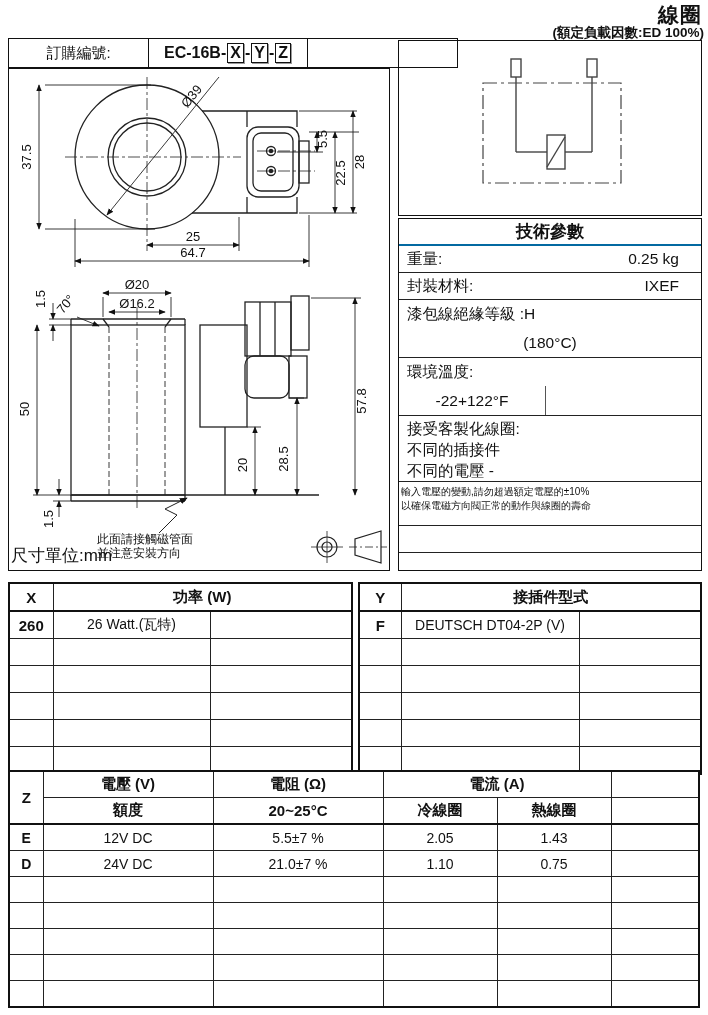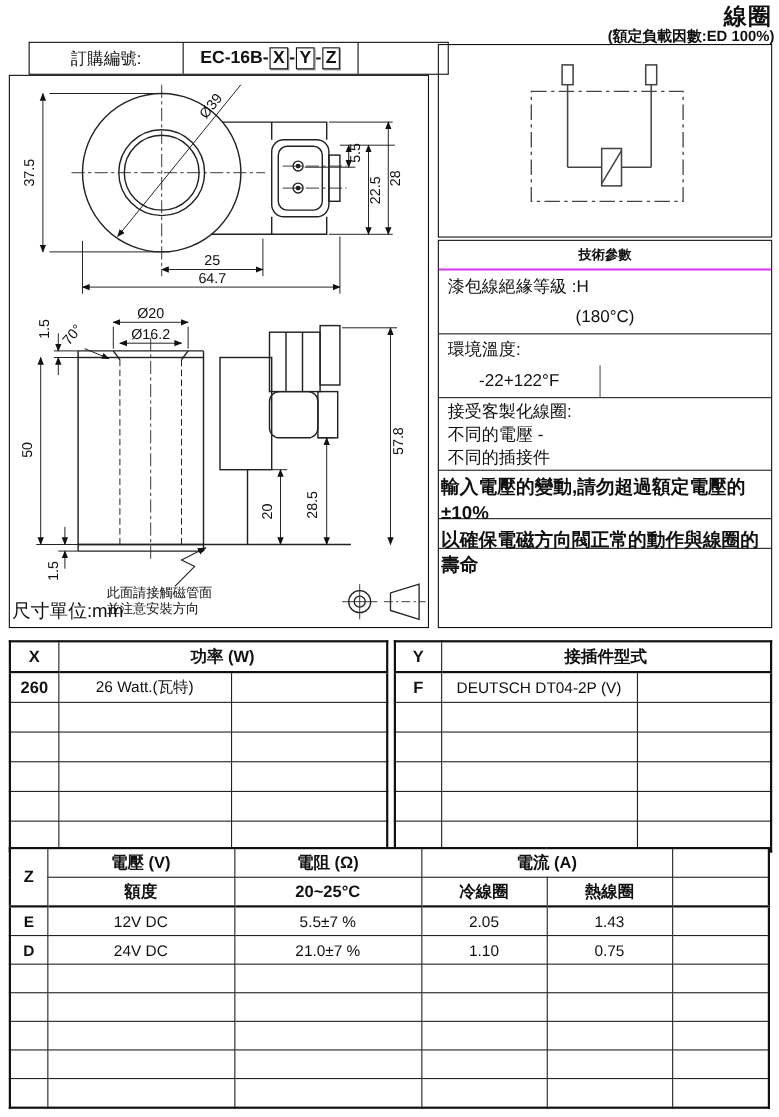--- a/index.html
+++ b/index.html
@@ -4,47 +4,47 @@
 <style>
   html,body{margin:0;padding:0;background:#fff;}
   body{font-family:"Liberation Sans","DejaVu Sans",sans-serif;color:#111;}
   .page{position:relative;width:708px;height:1015px;background:#fff;overflow:hidden;}
 
   
   .doc-title{position:absolute;top:1px;right:6px;font-size:21px;font-weight:bold;letter-spacing:1px;}
   .doc-subtitle{position:absolute;top:24px;right:4px;font-size:13.5px;font-weight:bold;}
 
   
-  .order-box{position:absolute;left:8px;top:38px;width:382px;height:30px;border:1.6px solid #111;
-             box-sizing:border-box;display:flex;align-items:stretch;margin-left:18px;}
+  .order-box{position:absolute;left:8px;top:38px;width:450px;height:30px;border:1.6px solid #111;
+             box-sizing:border-box;display:flex;align-items:stretch;}
   .order-cell{display:flex;align-items:center;justify-content:center;box-sizing:border-box;}
   .oc1{width:140px;border-right:1.4px solid #111;font-size:15px;}
   .oc2{width:159px;border-right:1.4px solid #111;font-size:16px;font-weight:bold;}
   .oc3{flex:1;}
   .boxed{display:inline-block;border:1.6px solid #111;padding:0 2px;margin:0 1px;line-height:1.15;
          box-shadow:1px 1px 0 #999;}
 
   
   .drawing-box{position:absolute;left:8px;top:68px;width:382px;height:503px;border:1.6px solid #111;box-sizing:border-box;}
   .schematic-box{position:absolute;left:398px;top:40px;width:304px;height:176px;border:1.6px solid #111;box-sizing:border-box;}
 
   
   .tech-table{position:absolute;left:398px;top:218px;width:304px;height:353px;border:1.6px solid #111;
               box-sizing:border-box;font-size:15.5px;}
   .tt-title{height:25px;display:flex;align-items:center;justify-content:center;font-weight:bold;
-            font-size:12px;border-bottom:2px solid #d946ef;font-family:Liberation Serif, serif;}
+            font-size:17px;border-bottom:2px solid #0369a1;font-family:Liberation Serif, serif;}
   .tt-row{height:27px;display:flex;align-items:center;justify-content:space-between;
           padding:0 22px 0 8px;border-bottom:1.6px solid #222;box-sizing:border-box;}
   .tt-block{border-bottom:1.6px solid #222;box-sizing:border-box;}
   .tt-block .lbl{padding:4px 8px 0 8px;height:24px;}
   .vals{display:flex;height:29px;}
   .vals .v1{width:147px;display:flex;align-items:center;justify-content:center;border-right:1.3px solid #555;box-sizing:border-box;}
   .vals .v2{flex:1;display:flex;align-items:center;justify-content:center;}
   .tt-note{padding:3px 8px;border-bottom:1.6px solid #222;line-height:1.35;height:66px;box-sizing:border-box;}
-  .tt-warning{padding:3px 2px;border-bottom:1.6px solid #222;line-height:1.4;font-size:17px;height:44px;box-sizing:border-box;font-weight:bold;}
+  .tt-warning{padding:3px 2px;border-bottom:1.6px solid #222;line-height:1.4;font-size:10px;height:44px;box-sizing:border-box;}
   .tt-empty1{height:27px;border-bottom:1.6px solid #222;box-sizing:border-box;}
   .tt-empty2{height:25px;}
 
   
   table{border-collapse:collapse;table-layout:fixed;}
   .xy-table{position:absolute;width:345px;background:#fff;}
   .xt{left:8px;top:582px;}
   .yt{left:358px;top:582px;width:344px;}
   .xy-table th,.xy-table td{border:1.3px solid #222;height:26px;font-size:14px;text-align:center;
        overflow:hidden;white-space:nowrap;padding:0 2px;}
@@ -242,36 +242,44 @@
         <line x1="117" y1="111" x2="148" y2="111"></line>
         <line x1="166" y1="111" x2="193" y2="111"></line>
         <rect x="148" y="94" width="18" height="34"></rect>
         <line x1="148" y1="126" x2="166" y2="96"></line>
       </g>
     </svg>
   </div>
 
   <div class="tech-table">
     <div class="tt-title">技術參數</div>
+    <div class="tt-row">
+      <span>重量:</span>
+      <span>0.25 kg</span>
+    </div>
+    <div class="tt-row">
+      <span>封裝材料:</span>
+      <span>IXEF</span>
+    </div>
     <div class="tt-block">
       <div class="lbl">漆包線絕緣等級 :H</div>
       <div class="vals">
         <div class="v2">(180°C)</div>
       </div>
     </div>
     <div class="tt-block">
       <div class="lbl">環境溫度:</div>
       <div class="vals">
         <div class="v1">-22+122°F</div>
       </div>
     </div>
     <div class="tt-note">
       <div>接受客製化線圈:</div>
+      <div>不同的插接件</div>
       <div>不同的電壓 -</div>
-      <div>不同的插接件</div>
     </div>
     <div class="tt-warning">
       <div>輸入電壓的變動,請勿超過額定電壓的±10%</div>
       <div>以確保電磁方向閥正常的動作與線圈的壽命</div>
     </div>
     <div class="tt-empty1"></div>
     <div class="tt-empty2"></div>
   </div>
 
   <table class="xy-table xt">

